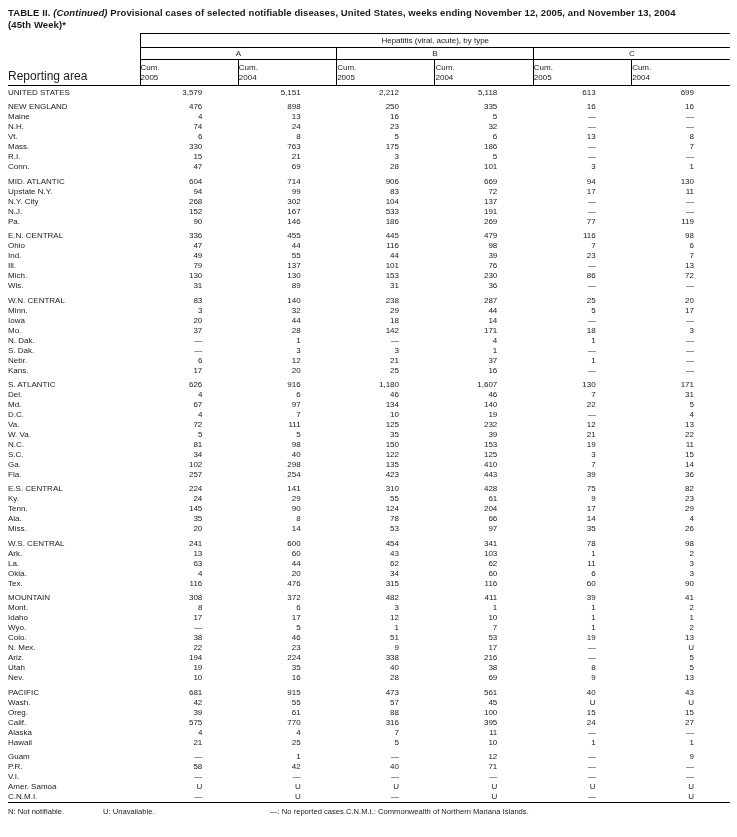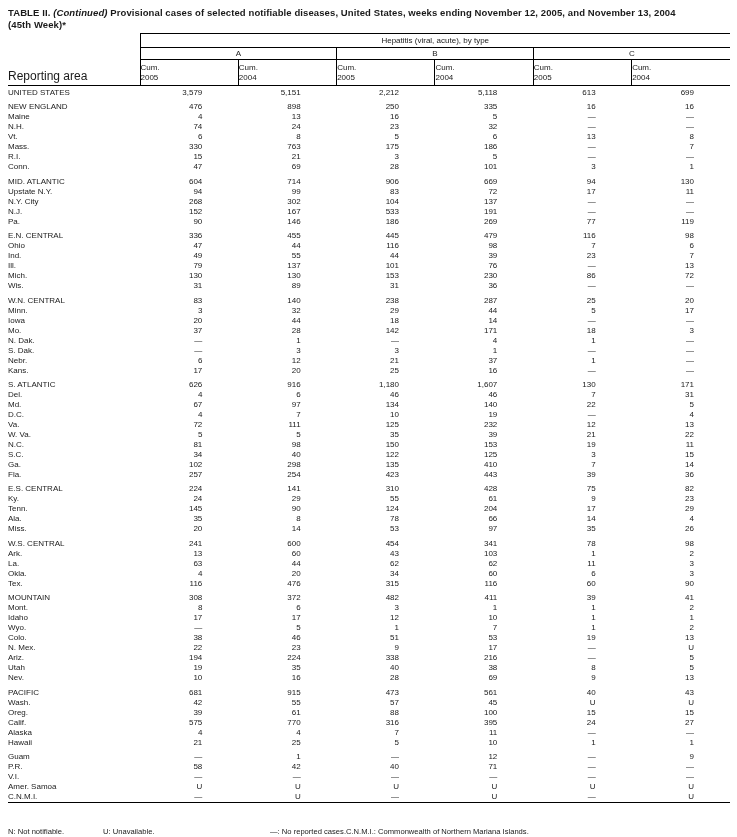--- a/index.html
+++ b/index.html
@@ -73,21 +73,21 @@
     overflow: hidden;
   }
   td.area { text-align: left; }
   td.val  { text-align: right; padding-right: 36px; }
   tr.spacer td { height: 4.4px; line-height: 4.4px; font-size: 1px; }
   tr.first-row td { padding-top: 2px; }
 
   
   .footnotes { margin-top: 4px; font-size: 7.6px; line-height: 10.5px; }
   .legend span { display: inline-block; }
-  .seg0 { width: 95px; margin-top: 20px; }
+  .seg0 { width: 95px; }
   .seg1 { width: 99px; }
   .seg2 { width: 144px; text-align: right; }
 </style>
 </head>
 <body>
 
 <div class="page">
 
   <div class="title">
     <span>TABLE II.</span>

